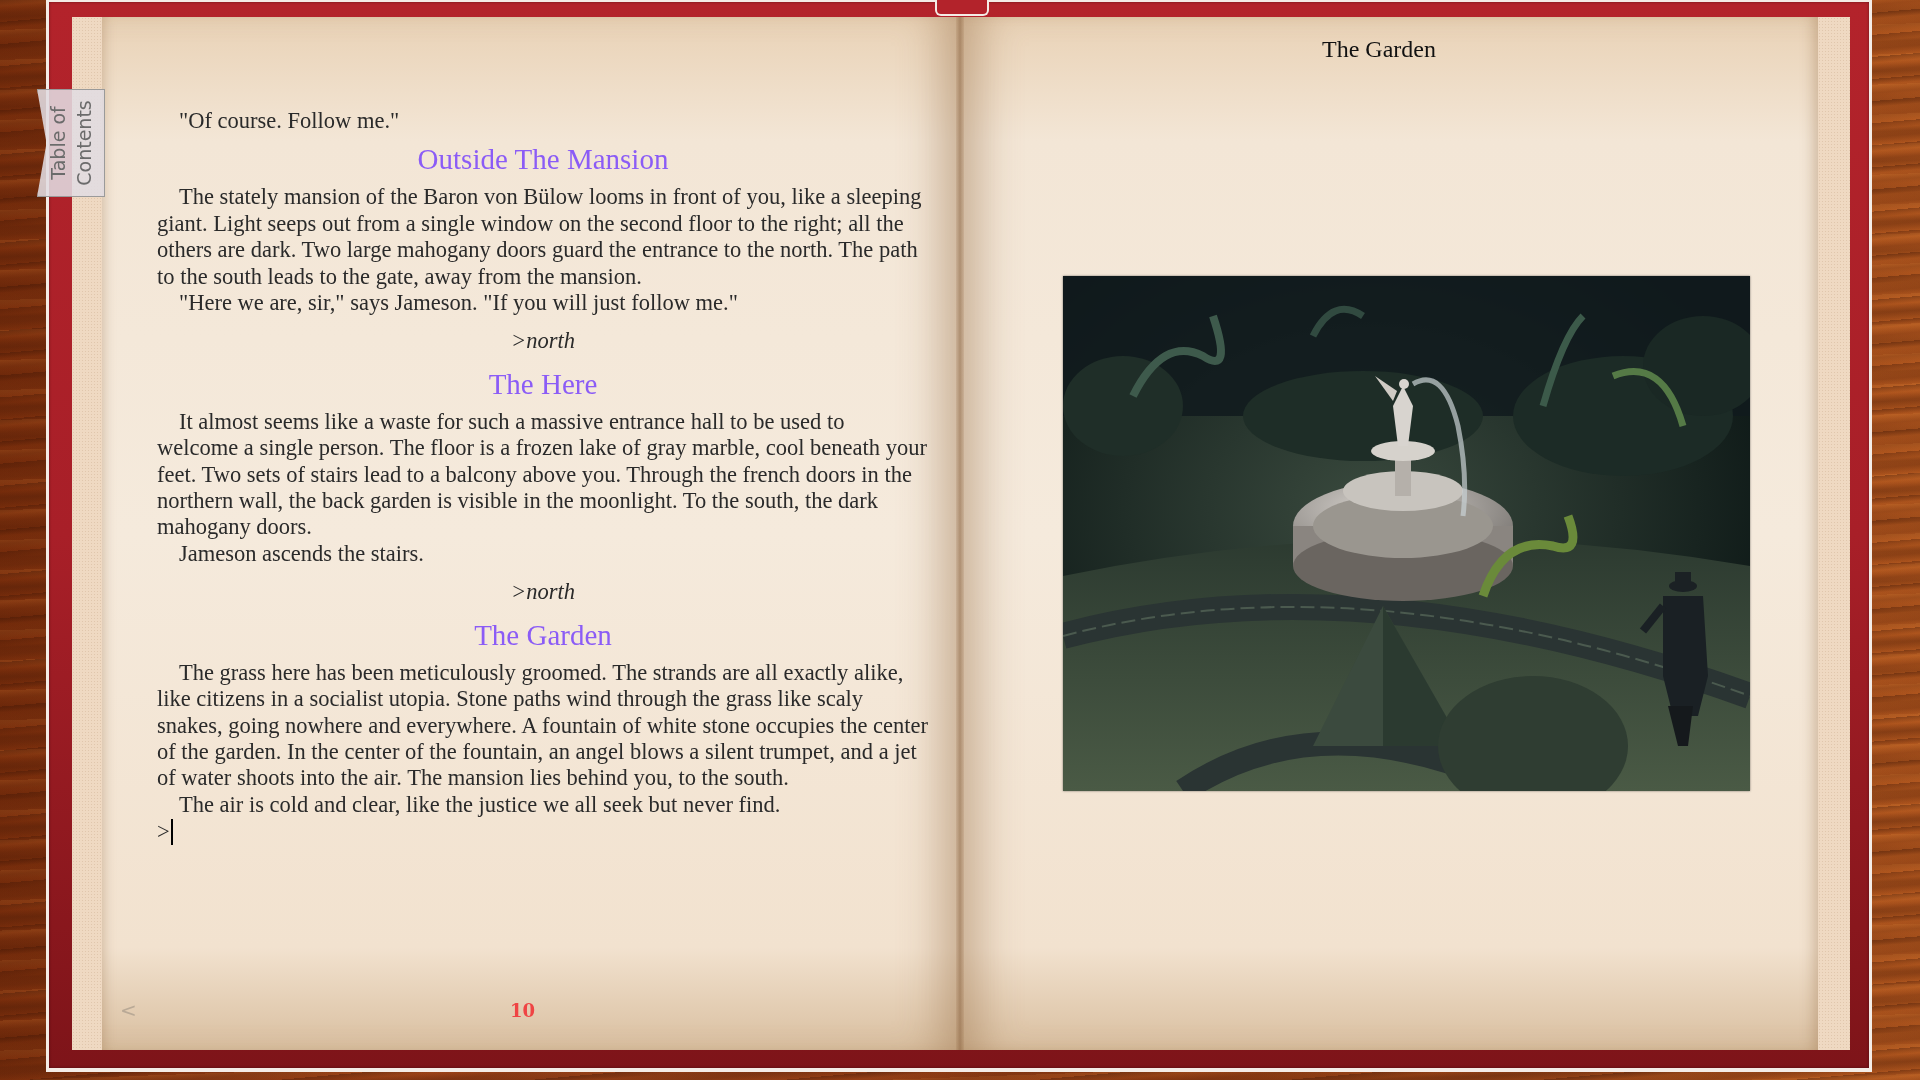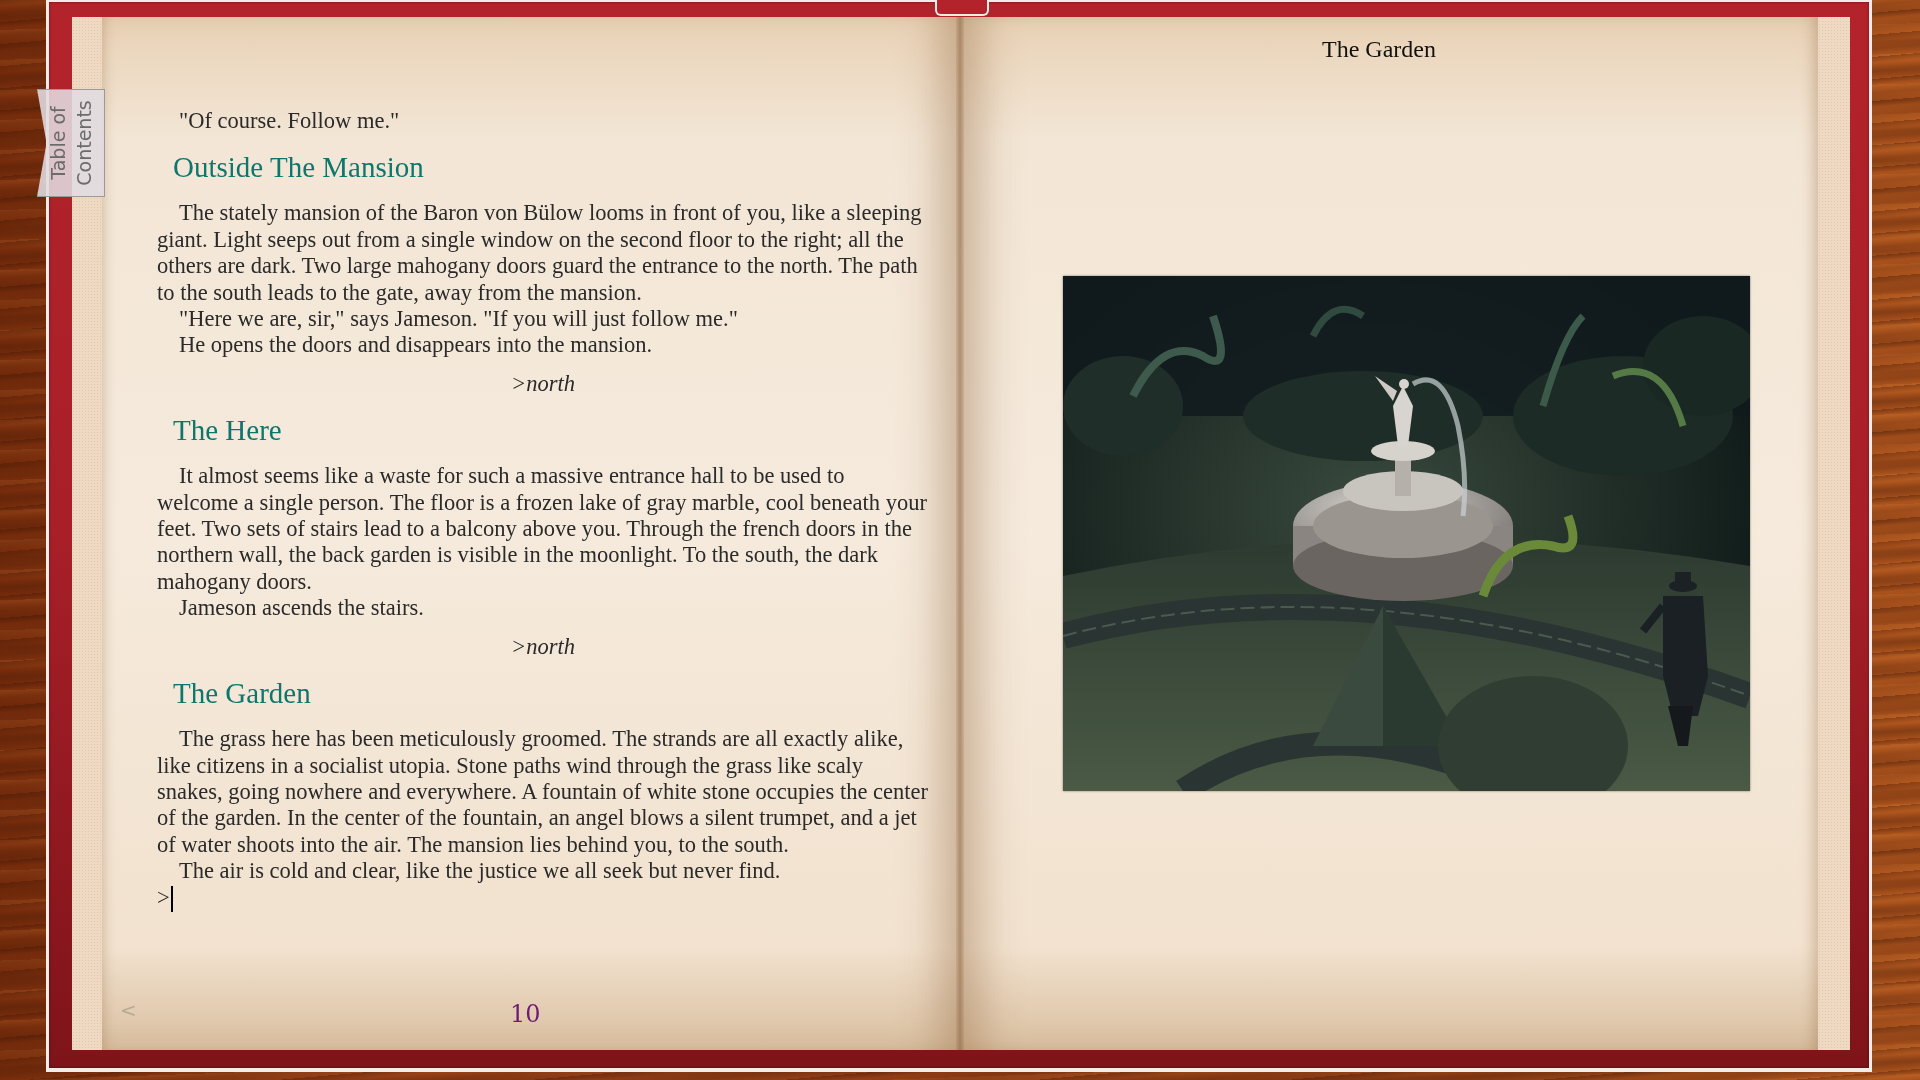--- a/index.html
+++ b/index.html
@@ -48,27 +48,27 @@
     font-size:19px; line-height:26px; color:#6b6b6b; white-space:normal;
   }
 
   .transcript {
     position:absolute; left:157px; top:108px; width:772px;
     font-family:"Liberation Serif","DejaVu Serif",serif;
     font-size:22.5px; line-height:26.4px; color:#2a2a2a;
   }
   .transcript p { margin:0; text-indent:22px; }
   .transcript .cmd { margin:12px; font-style:italic; text-indent:0;text-align:center; }
-  .transcript h2 { margin:16px; font-weight:normal; font-size:29px; line-height:34px; color:#0f766e; }
+  .transcript h2 { margin:8px; font-weight:normal; font-size:29px; line-height:34px; text-align:center; color:#8b5cf6; }
   .prompt-line { margin:0; display:flex; align-items:center; height:28px; }
   .prompt-char { font-size:22.5px; }
   .caret { display:inline-block; width:2px; height:26px; background:#000; margin-left:1px; }
 
-  .page-number { position:absolute; left:510px; top:1000px; font-size:24px; color:#701a75;
-    font-family:"DejaVu Serif",serif; }
+  .page-number { position:absolute; left:510px; top:1000px; font-size:18px; color:#ef4444;
+    font-family:"DejaVu Serif",serif;font-weight:bold; }
   .prev-arrow { position:absolute; left:120px; top:998px; font-size:20px; color:#b9a996;
     font-family:"DejaVu Sans",sans-serif; cursor:pointer; }
 
   .right-title { position:absolute; left:1214px; width:330px; top:36px; text-align:center;
     font-family:"Liberation Serif","DejaVu Serif",serif; font-size:24px; color:#111; }
 
   .illustration { position:absolute; left:1063px; top:276px; width:687px; height:515px; overflow:hidden;
     box-shadow: 0 0 2px rgba(0,0,0,0.5); }
 </style>
 </head>
@@ -84,21 +84,20 @@
 
 <div class="toc-tab">
   <div class="toc-text">Table of Contents</div>
 </div>
 
 <div class="transcript" id="transcript">
     <p>"Of course. Follow me."</p>
     <h2>Outside The Mansion</h2>
     <p>The stately mansion of the Baron von Bülow looms in front of you, like a sleeping giant. Light seeps out from a single window on the second floor to the right; all the others are dark. Two large mahogany doors guard the entrance to the north. The path to the south leads to the gate, away from the mansion.</p>
     <p>"Here we are, sir," says Jameson. "If you will just follow me."</p>
-    <p>He opens the doors and disappears into the mansion.</p>
     <p class="cmd">&gt;north</p>
     <h2>The Here</h2>
     <p>It almost seems like a waste for such a massive entrance hall to be used to welcome a single person. The floor is a frozen lake of gray marble, cool beneath your feet. Two sets of stairs lead to a balcony above you. Through the french doors in the northern wall, the back garden is visible in the moonlight. To the south, the dark mahogany doors.</p>
     <p>Jameson ascends the stairs.</p>
     <p class="cmd">&gt;north</p>
     <h2>The Garden</h2>
     <p>The grass here has been meticulously groomed. The strands are all exactly alike, like citizens in a socialist utopia. Stone paths wind through the grass like scaly snakes, going nowhere and everywhere. A fountain of white stone occupies the center of the garden. In the center of the fountain, an angel blows a silent trumpet, and a jet of water shoots into the air. The mansion lies behind you, to the south.</p>
     <p>The air is cold and clear, like the justice we all seek but never find.</p>
     <div class="prompt-line">
       <span class="prompt-char">&gt;</span>

